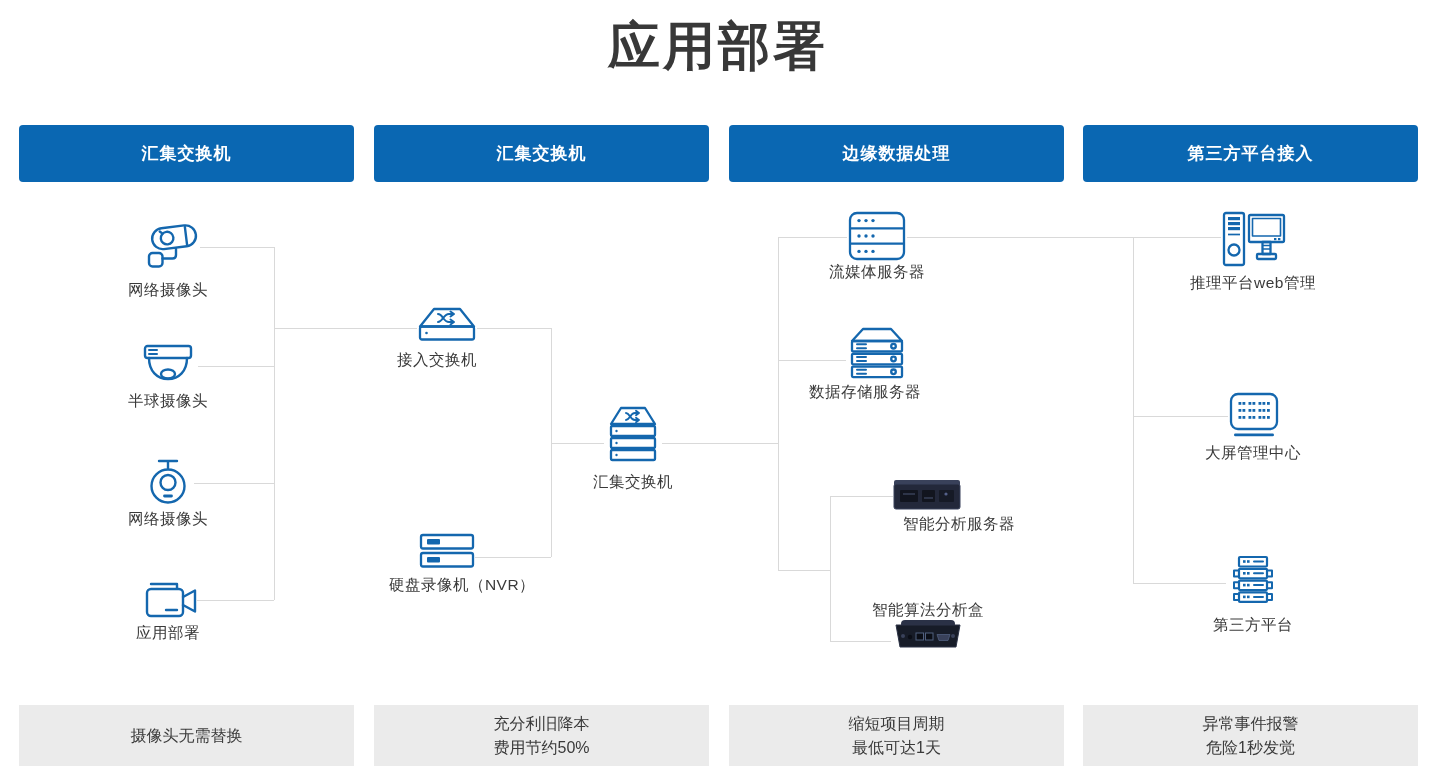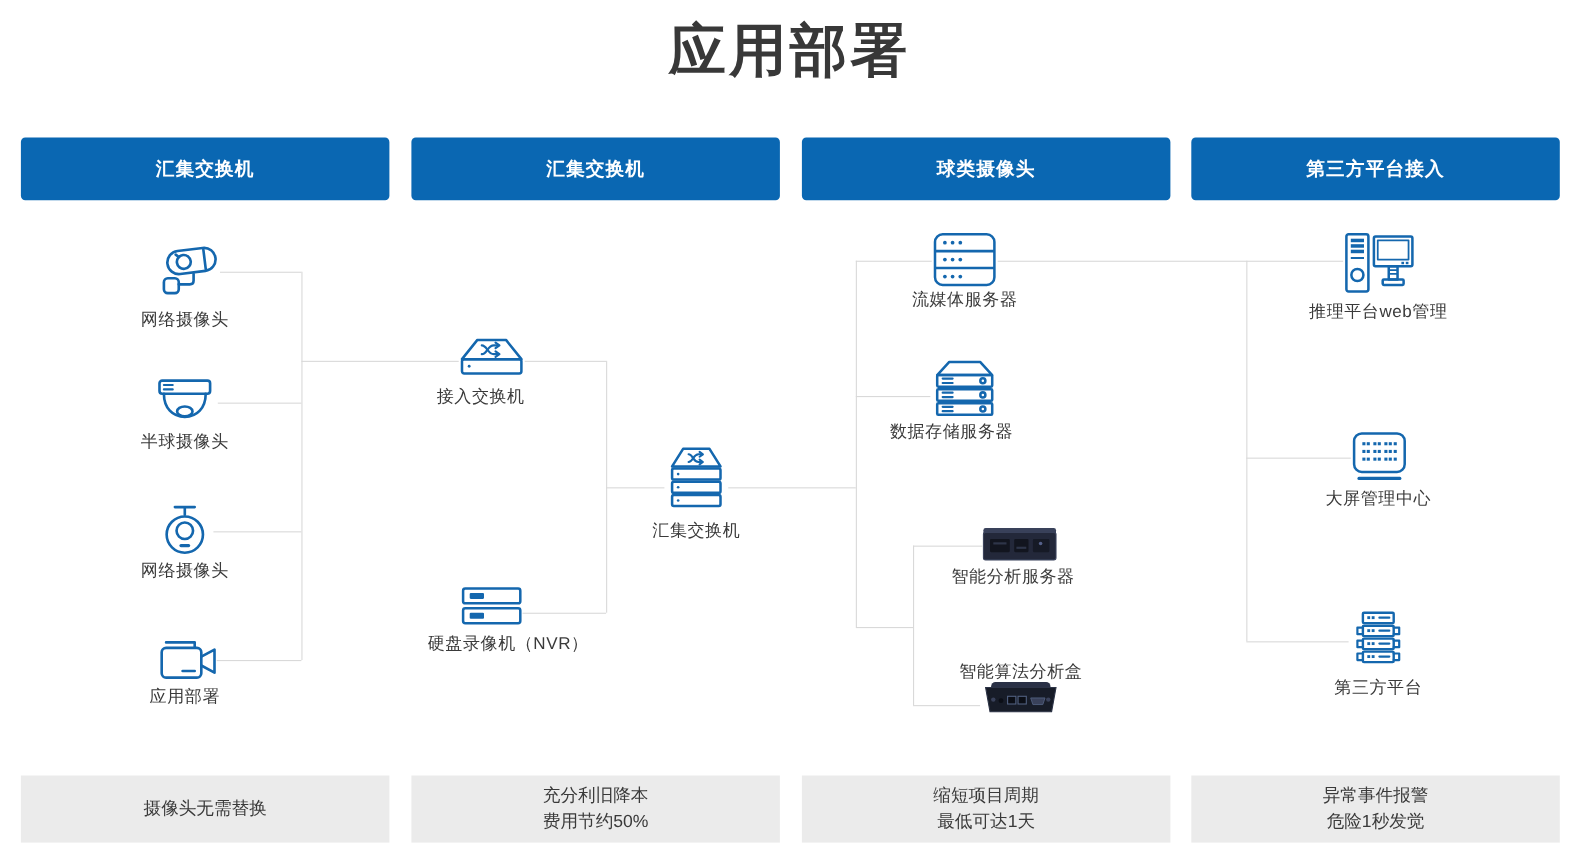--- a/index.html
+++ b/index.html
@@ -34,21 +34,21 @@
   }
   svg{display:block;}
 </style>
 </head>
 <body>
 
 <div class="title">应用部署</div>
 
 <div class="colheader" style="left:19px">汇集交换机</div>
 <div class="colheader" style="left:374px">汇集交换机</div>
-<div class="colheader" style="left:729px">球类摄像头</div>
+<div class="colheader" style="left:729px">边缘数据处理</div>
 <div class="colheader" style="left:1083px">第三方平台接入</div>
 
 <div class="line h" style="left:190px;top:247px;width:84px"></div>
 <div class="line h" style="left:190px;top:366px;width:84px"></div>
 <div class="line h" style="left:186px;top:483px;width:88px"></div>
 <div class="line h" style="left:190px;top:600px;width:84px"></div>
 <div class="line v" style="left:274px;top:247px;height:353px"></div>
 <div class="line h" style="left:274px;top:328px;width:277px"></div>
 <div class="line v" style="left:551px;top:328px;height:229px"></div>
 <div class="line h" style="left:470px;top:557px;width:81px"></div>
@@ -205,21 +205,21 @@
       <rect x="1" y="2" width="66" height="6" rx="2" fill="#39415a"></rect>
       <rect x="1" y="6" width="66" height="25" rx="2" fill="#23283a" stroke="#39415a" stroke-width="1"></rect>
       <rect x="7" y="12" width="18" height="12" rx="1" fill="#12151f"></rect>
       <rect x="29" y="12" width="13" height="12" rx="1" fill="#12151f"></rect>
       <rect x="46" y="12" width="15" height="12" rx="1" fill="#161a26"></rect>
       <circle cx="53" cy="16" r="1.6" fill="#55618a"></circle>
       <rect x="10" y="15" width="12" height="2" fill="#2e3549"></rect>
       <rect x="31" y="19" width="9" height="2" fill="#2e3549"></rect>
     </svg>
   </span>
-  <div class="nlabel" style="left:846px;top:514px;width:150px">智能分析服务器</div>
+  <div class="nlabel" style="left:884px;top:514px;width:150px">智能分析服务器</div>
 </div>
 
 <div class="node">
   <div class="nlabel" style="left:853px;top:600px;width:150px">智能算法分析盒</div>
   <span class="icon" style="left:891px;top:618px">
     <svg width="74" height="36" viewBox="0 0 74 36">
       <rect x="10" y="2" width="54" height="8" rx="4" fill="#2a3146"></rect>
       <path d="M5,7 h64 l-4,22 h-56 z" fill="#171c28" stroke="#2c3346" stroke-width="1"></path>
       <circle cx="12" cy="18" r="2" fill="#39415a"></circle>
       <circle cx="62" cy="18" r="2" fill="#39415a"></circle>

